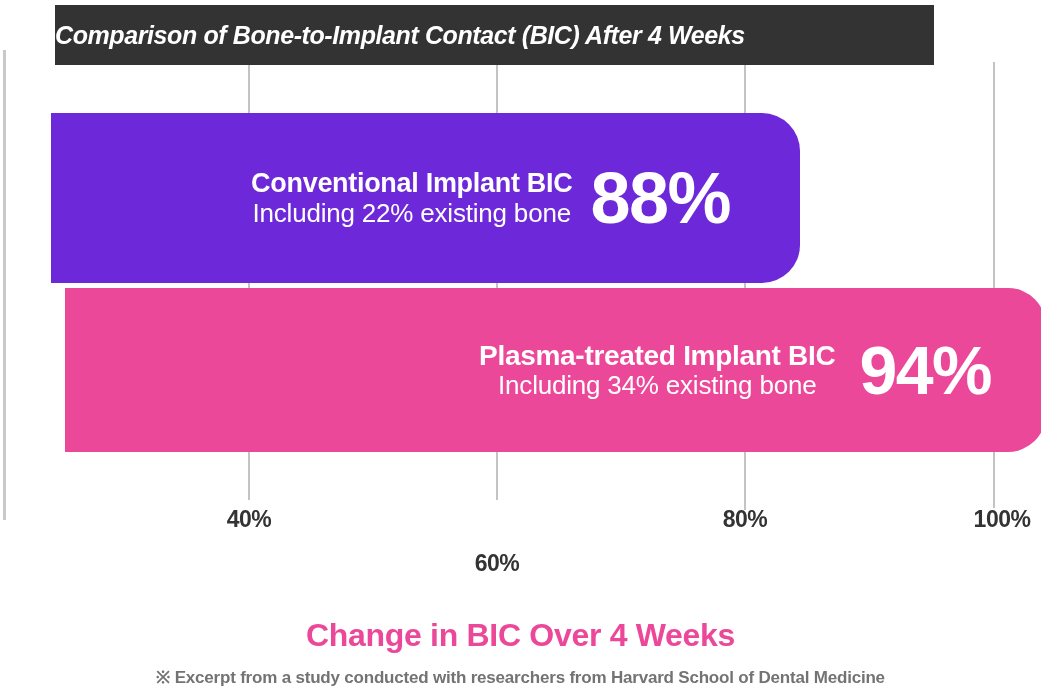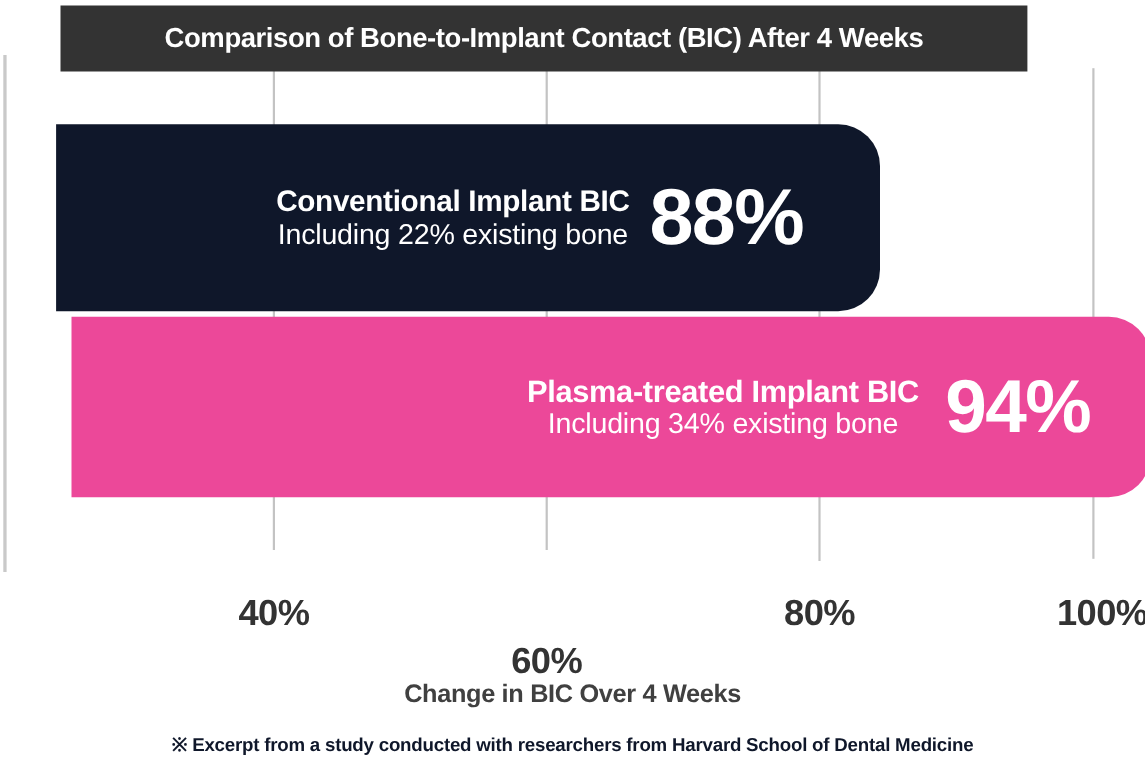--- a/index.html
+++ b/index.html
@@ -33,21 +33,21 @@
   
   .title-banner {
     position: absolute;
     left: 55px;
     top: 5px;
     width: 879px;
     height: 60px;
     background: #333333;
     display: flex;
     align-items: center;
-    justify-content: center;
+    font-style: italic;
   }
   .title-banner-text {
     color: #ffffff;
     font-size: 25px;
     font-weight: bold;
     letter-spacing: -0.4px;
     white-space: nowrap;
   }
 
   
@@ -55,21 +55,21 @@
     position: absolute;
     display: flex;
     align-items: center;
     box-sizing: border-box;
   }
   .bar-conventional {
     left: 51px;
     top: 113px;
     width: 749px;
     height: 170px;
-    background: #0f172a;
+    background: #6d28d9;
     border-radius: 0 38px 38px 0;
   }
   .bar-plasma {
     left: 65px;
     top: 288px;
     width: 981px;
     height: 164px;
     background: #ec4899;
     border-radius: 0 38px 38px 0;
   }
@@ -120,48 +120,48 @@
     line-height: 1;
     white-space: nowrap;
   }
   .bar-plasma .bar-value {
     font-size: 68px;
   }
 
   
   .tick-label {
     position: absolute;
-    top: 538px;
+    top: 506px;
     color: #333333;
-    font-size: 33px;
+    font-size: 23px;
     font-weight: bold;
     letter-spacing: -0.5px;
     transform: translateX(-50%);
     white-space: nowrap;
   }
 
   
   .axis-caption {
     position: absolute;
     left: 0;
     right: 0;
     top: 617px;
     text-align: center;
-    color: #404040;
-    font-size: 23px;
+    color: #ec4899;
+    font-size: 32px;
     font-weight: bold;
     letter-spacing: -0.3px;
   }
   .footnote {
     position: absolute;
     left: 0;
     right: 0;
     top: 665px;
     text-align: center;
-    color: #0f172a;
+    color: #737373;
     font-size: 17px;
     font-weight: bold;
     letter-spacing: -0.2px;
   }
 </style>
 </head>
 <body>
 
 <div id="stage">
 

